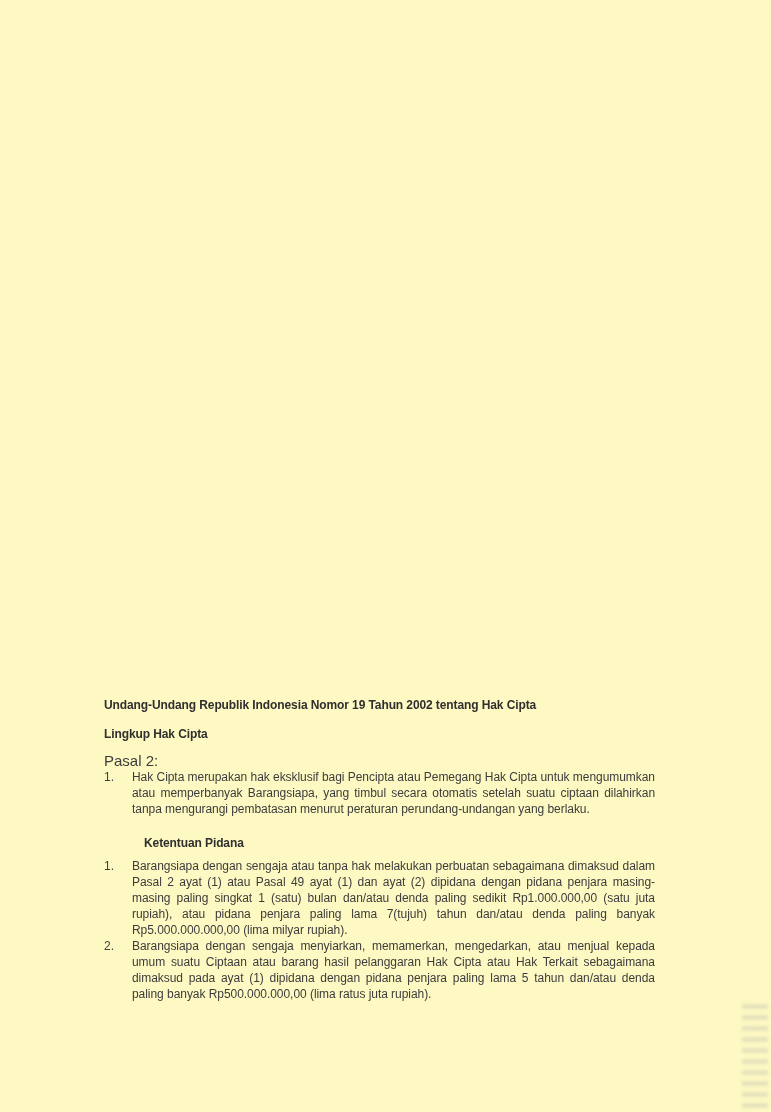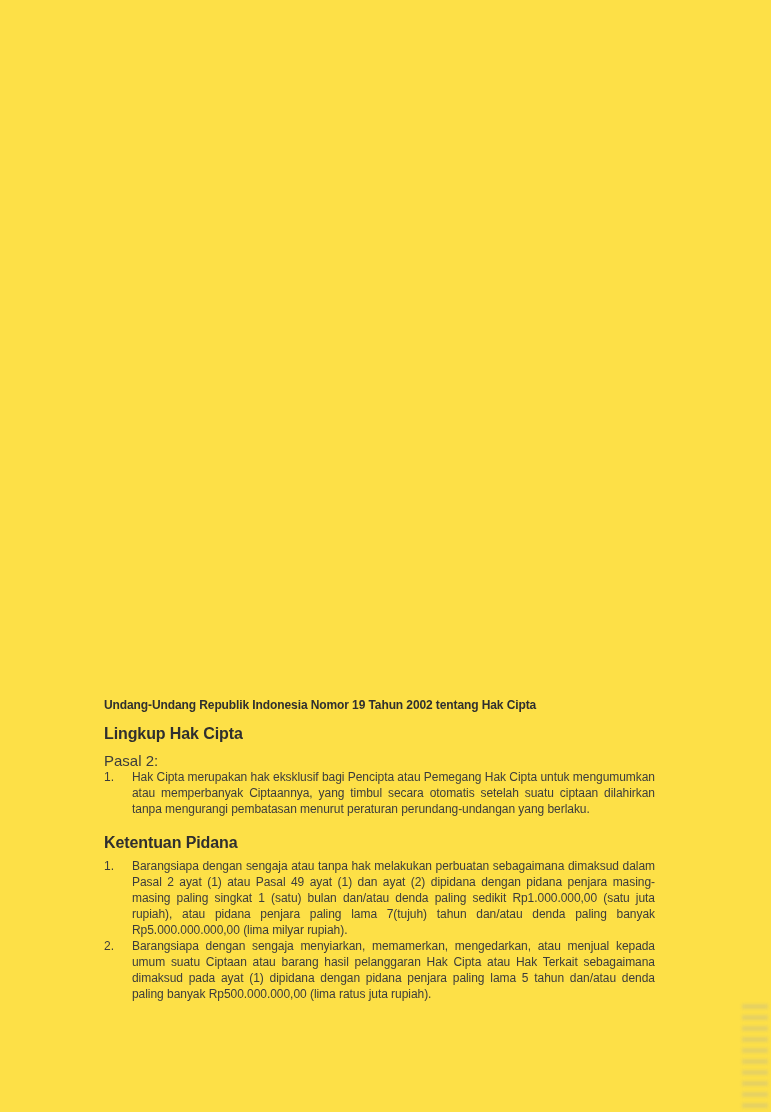--- a/index.html
+++ b/index.html
@@ -4,50 +4,51 @@
 <style>
   html, body {
     margin: 0;
     padding: 0;
     background: #ffffff;
   }
   .page {
     position: relative;
     width: 771px;
     height: 1112px;
-    background: #fde047;
+    background: #fef9c3;
     overflow: hidden;
     font-family: "Liberation Sans", "DejaVu Sans", sans-serif;
     color: #3c3c3c;
   }
   .content {
     position: absolute;
     left: 104px;
     top: 697px;
     width: 551px;
   }
   .doc-title {
     font-size: 12px;
     font-weight: bold;
     color: #2f2f2f;
     line-height: 16px;
     margin: 0 0 13px 0;
     letter-spacing: -0.1px;
   }
   .section-heading {
-    font-size: 16px;
+    font-size: 12px;
     font-weight: bold;
     color: #2f2f2f;
     line-height: 16px;
     margin: 0 0 11px 0;
     letter-spacing: -0.1px;
   }
   .section-heading.second {
     margin-top: 18px;
     margin-bottom: 7px;
+    margin-left: 40px;
   }
   .article-label {
     font-size: 15px;
     line-height: 16px;
     margin: 0;
   }
   .item-list {
     margin: 0;
     padding: 0;
   }
@@ -92,21 +93,21 @@
   <div class="content">
 
     <p class="doc-title">Undang-Undang Republik Indonesia Nomor 19 Tahun 2002 tentang Hak Cipta</p>
 
     <div>
       <p class="section-heading">Lingkup Hak Cipta</p>
       <p class="article-label">Pasal 2:</p>
       <div class="item-list">
         <div class="list-item">
           <span class="item-number">1.</span>
-          <span class="item-text">Hak Cipta merupakan hak eksklusif bagi Pencipta atau Pemegang Hak Cipta untuk mengumumkan atau memperbanyak Ciptaannya, yang timbul secara otomatis setelah suatu ciptaan dilahirkan tanpa mengurangi pembatasan menurut peraturan perundang-undangan yang berlaku.</span>
+          <span class="item-text">Hak Cipta merupakan hak eksklusif bagi Pencipta atau Pemegang Hak Cipta untuk mengumumkan atau memperbanyak Barangsiapa, yang timbul secara otomatis setelah suatu ciptaan dilahirkan tanpa mengurangi pembatasan menurut peraturan perundang-undangan yang berlaku.</span>
         </div>
       </div>
     </div>
 
     <div>
       <p class="section-heading second">Ketentuan Pidana</p>
       <div class="item-list">
         <div class="list-item">
           <span class="item-number">1.</span>
           <span class="item-text">Barangsiapa dengan sengaja atau tanpa hak melakukan perbuatan sebagaimana dimaksud dalam Pasal 2 ayat (1) atau Pasal 49 ayat (1) dan ayat (2) dipidana dengan pidana penjara masing-masing paling singkat 1 (satu) bulan dan/atau denda paling sedikit Rp1.000.000,00 (satu juta rupiah), atau pidana penjara paling lama 7(tujuh) tahun dan/atau denda paling banyak Rp5.000.000.000,00 (lima milyar rupiah).</span>

